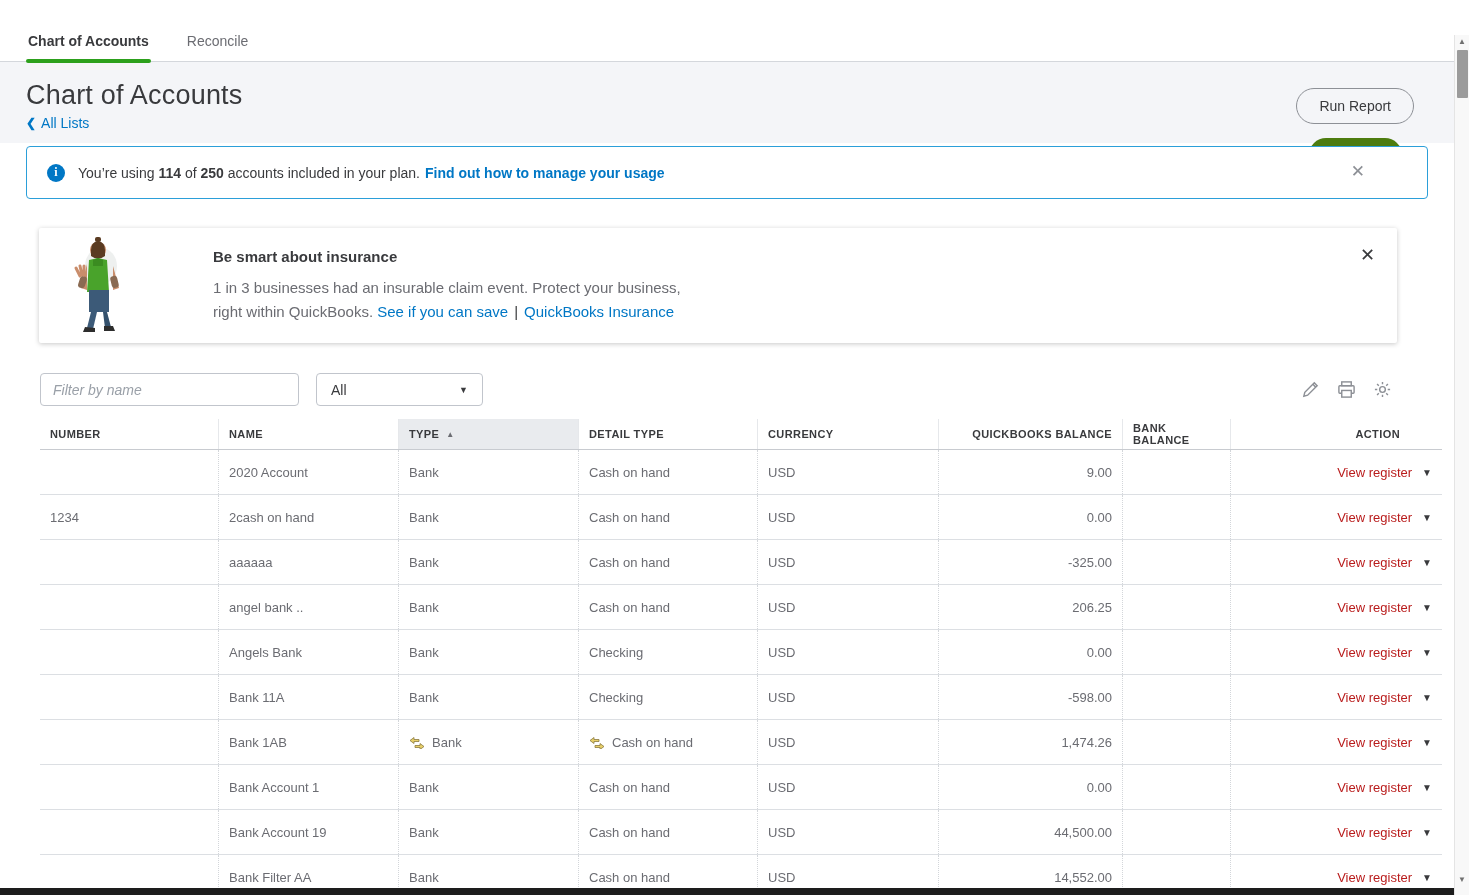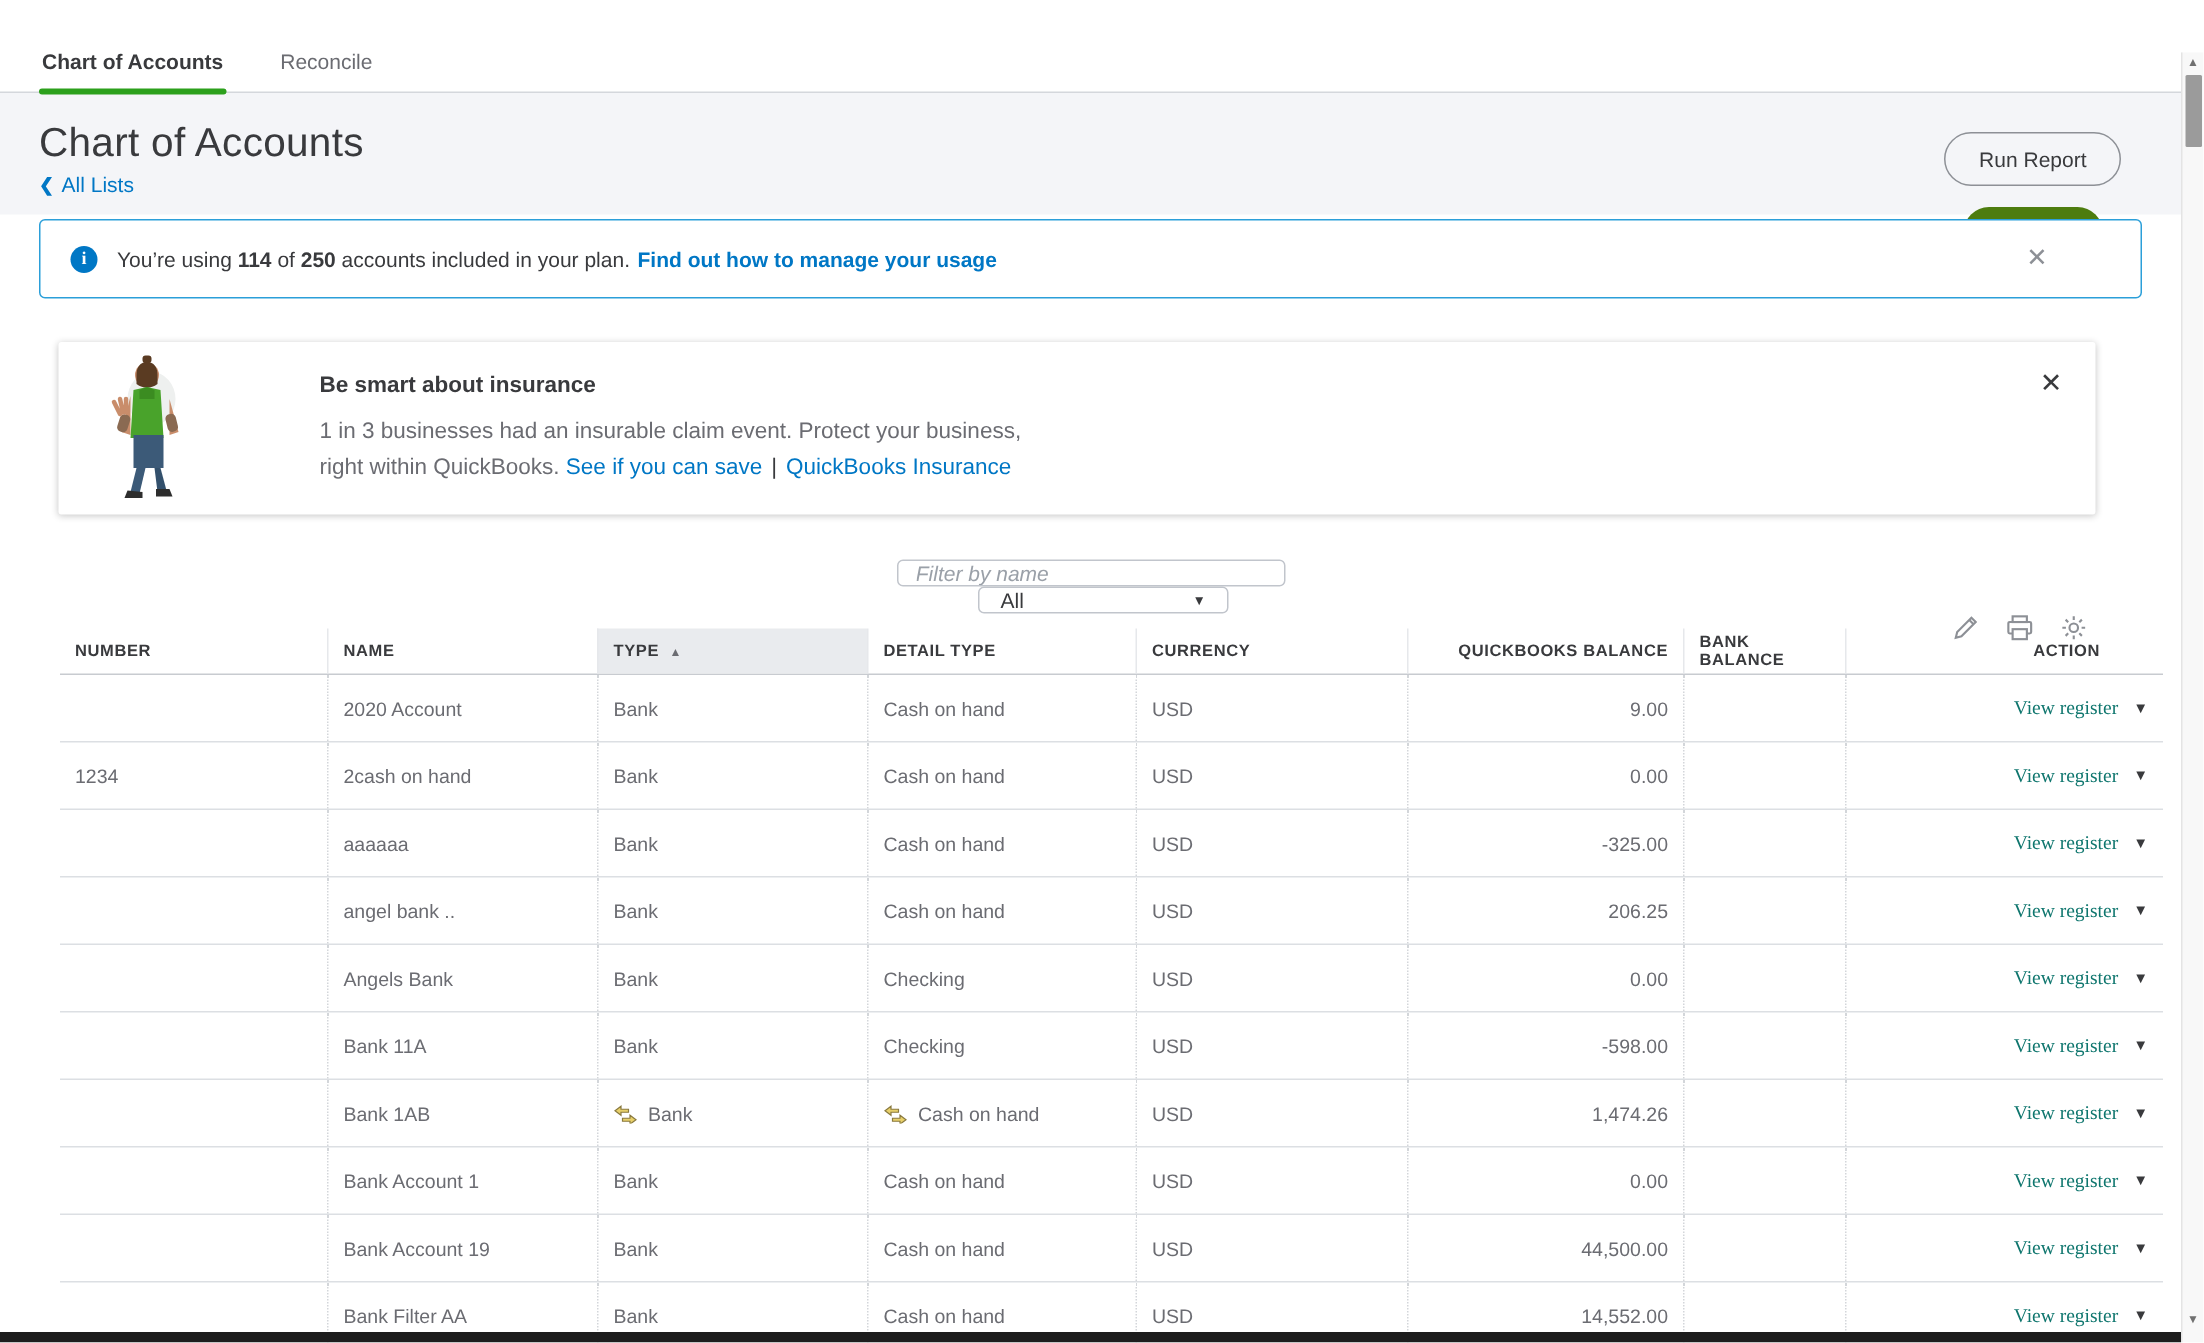--- a/index.html
+++ b/index.html
@@ -52,21 +52,21 @@
               box-shadow:0 1px 5px rgba(0,0,0,.22); border-radius:2px;
               display:flex; align-items:center; padding:0 26px 0 28px; position:relative; }
   .mascot { width:62px; height:100px; margin-right:84px; flex:0 0 auto; }
   .ins-title { font-size:15px; font-weight:bold; color:#393a3d; margin-bottom:11px; }
   .ins-body { font-size:15px; color:#6b6c72; line-height:24px; }
   .ins-link { color:#0077c5; cursor:pointer; text-decoration:none; }
   .ins-divider { color:#393a3d; margin:0 6px; }
   .ins-close { position:absolute; right:22px; top:16px; color:#393a3d; font-size:18px; cursor:pointer; }
 
   
-  .toolbar { margin:30px 40px 0; display:flex; align-items:center; height:33px;flex-direction:column; }
+  .toolbar { margin:30px 40px 0; display:flex; align-items:center; height:33px; }
   .filter-input { width:259px; height:33px; border:1px solid #c1c5cc; border-radius:4px;
                   padding:0 12px; font-size:14px; font-family:inherit; color:#393a3d; }
   .filter-input::placeholder { color:#9aa0a8; font-style:italic; }
   .type-select { width:167px; height:33px; border:1px solid #c1c5cc; border-radius:4px;
                  margin-left:17px; display:flex; align-items:center; justify-content:space-between;
                  padding:0 14px; font-size:14px; color:#393a3d; cursor:pointer; background:#fff; }
   .type-select .caret { font-size:9px; color:#393a3d; }
   .tool-icons { margin-left:auto; display:flex; gap:17px; margin-right:22px; }
   .tool-icons .ticon { width:19px; height:19px; color:#8d9096; cursor:pointer; }
   .tool-icons svg { width:100%; height:100%; display:block; }
@@ -78,21 +78,21 @@
   .t-head .cell { display:flex; align-items:center; font-size:11px; font-weight:bold;
                   color:#393a3d; letter-spacing:.4px; padding:0 10px; }
   .t-head .cell + .cell { border-left:1px solid #e6e8eb; }
   .t-head .cell.sorted { background:#e9ebee; gap:7px; }
   .sort-caret { font-size:8px; color:#6b6c72; }
   .cell.num-r { justify-content:flex-end; text-align:right; padding-right:10px; }
   .cell.act-r { justify-content:flex-end; text-align:right; padding-right:42px; }
   .t-body .t-row { height:45px; border-bottom:1px solid #dcdfe3; }
   .t-body .cell { display:flex; align-items:center; padding:0 10px; color:#6b6c72; }
   .t-body .cell + .cell { border-left:1px dotted #d3d6da; }
-  .view-register { color:#0f766e; cursor:pointer; text-decoration:none;font-family:Liberation Serif, serif; }
+  .view-register { color:#b91c1c; cursor:pointer; text-decoration:none; }
   .row-caret { font-size:10px; color:#393a3d; margin-left:10px; cursor:pointer; }
   .pending-icon { width:16px; height:13px; margin-right:7px; flex:0 0 auto; }
 
   
   .hscroll-bar { position:absolute; left:0; bottom:0; width:1454px; height:7px; background:#1d1d1d; }
   .vscroll { position:absolute; top:35px; right:0; width:15px; height:860px; background:#f8f8f8;
              border-left:1px solid #e4e4e4; }
   .vscroll .arrow { width:100%; text-align:center; font-size:8px; color:#707070; line-height:14px;
                     cursor:pointer; }
   .vscroll .arrow.down { position:absolute; bottom:8px; left:0; }

